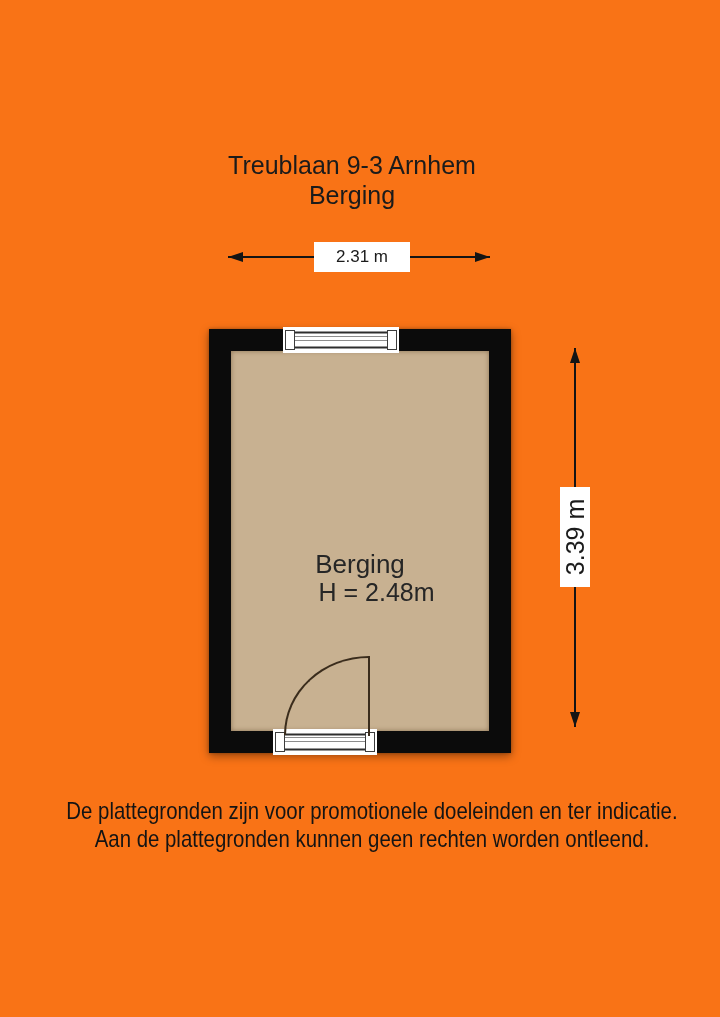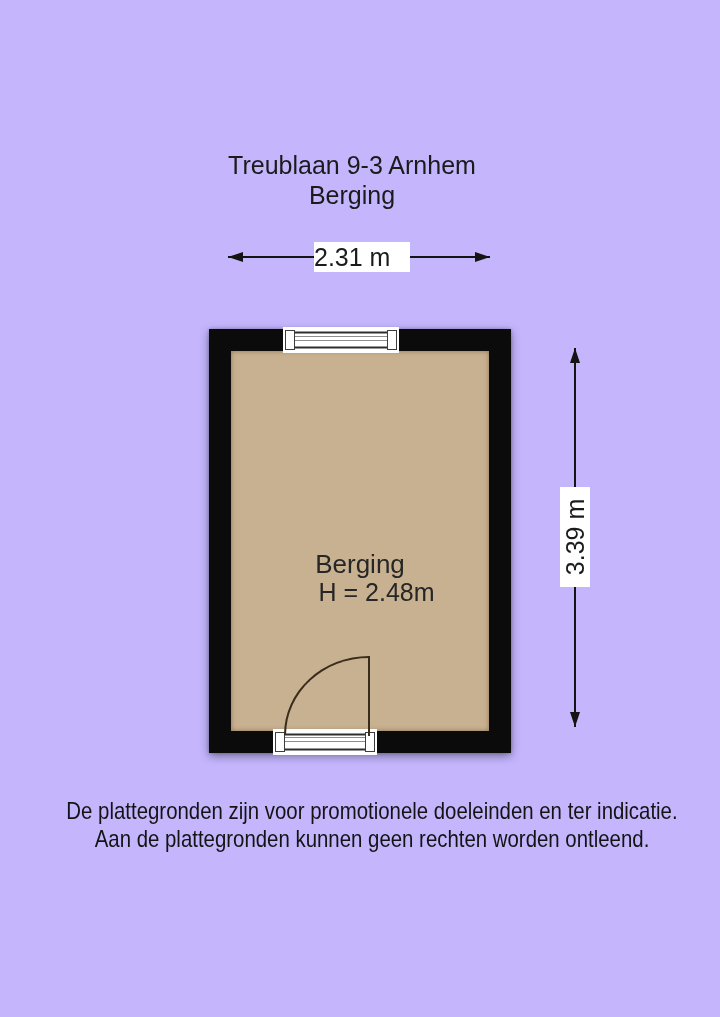--- a/index.html
+++ b/index.html
@@ -1,29 +1,29 @@
 <!DOCTYPE html>
 <html><head>
 <meta charset="utf-8">
 <style>
   html,body{margin:0;padding:0;background:#ffffff;}
   .page{
-    position:relative;width:720px;height:1017px;background:#c4b5fd;overflow:hidden;
+    position:relative;width:720px;height:1017px;background:#f97316;overflow:hidden;
     font-family:"Liberation Sans", sans-serif;color:#1b1b1b;margin:0 auto;
   }
   
   .title{
     position:absolute;left:0;top:150px;width:704px;text-align:center;
     font-size:25px;line-height:30px;color:#1b1b1b;
   }
   
   .dimh-line{position:absolute;left:228px;top:256px;width:262px;height:2px;background:#141414;}
   .dimh-label{
     position:absolute;left:314px;top:242px;width:96px;height:30px;background:#ffffff;
-    font-size:25px;line-height:30px;color:#1b1b1b;
+    text-align:center;font-size:17px;line-height:30px;color:#1b1b1b;
   }
   .arr{position:absolute;width:0;height:0;border-style:solid;}
   .arr-left{left:228px;top:252px;border-width:5px 15px 5px 0;border-color:transparent #141414 transparent transparent;}
   .arr-right{left:475px;top:252px;border-width:5px 0 5px 15px;border-color:transparent transparent transparent #141414;}
   
   .dimv-line{position:absolute;left:574px;top:348px;width:2px;height:379px;background:#141414;}
   .arr-up{left:570px;top:348px;border-width:0 5px 15px 5px;border-color:transparent transparent #141414 transparent;}
   .arr-down{left:570px;top:712px;border-width:15px 5px 0 5px;border-color:#141414 transparent transparent transparent;}
   .dimv-label{
     position:absolute;left:525px;top:522px;width:100px;height:30px;background:#ffffff;

